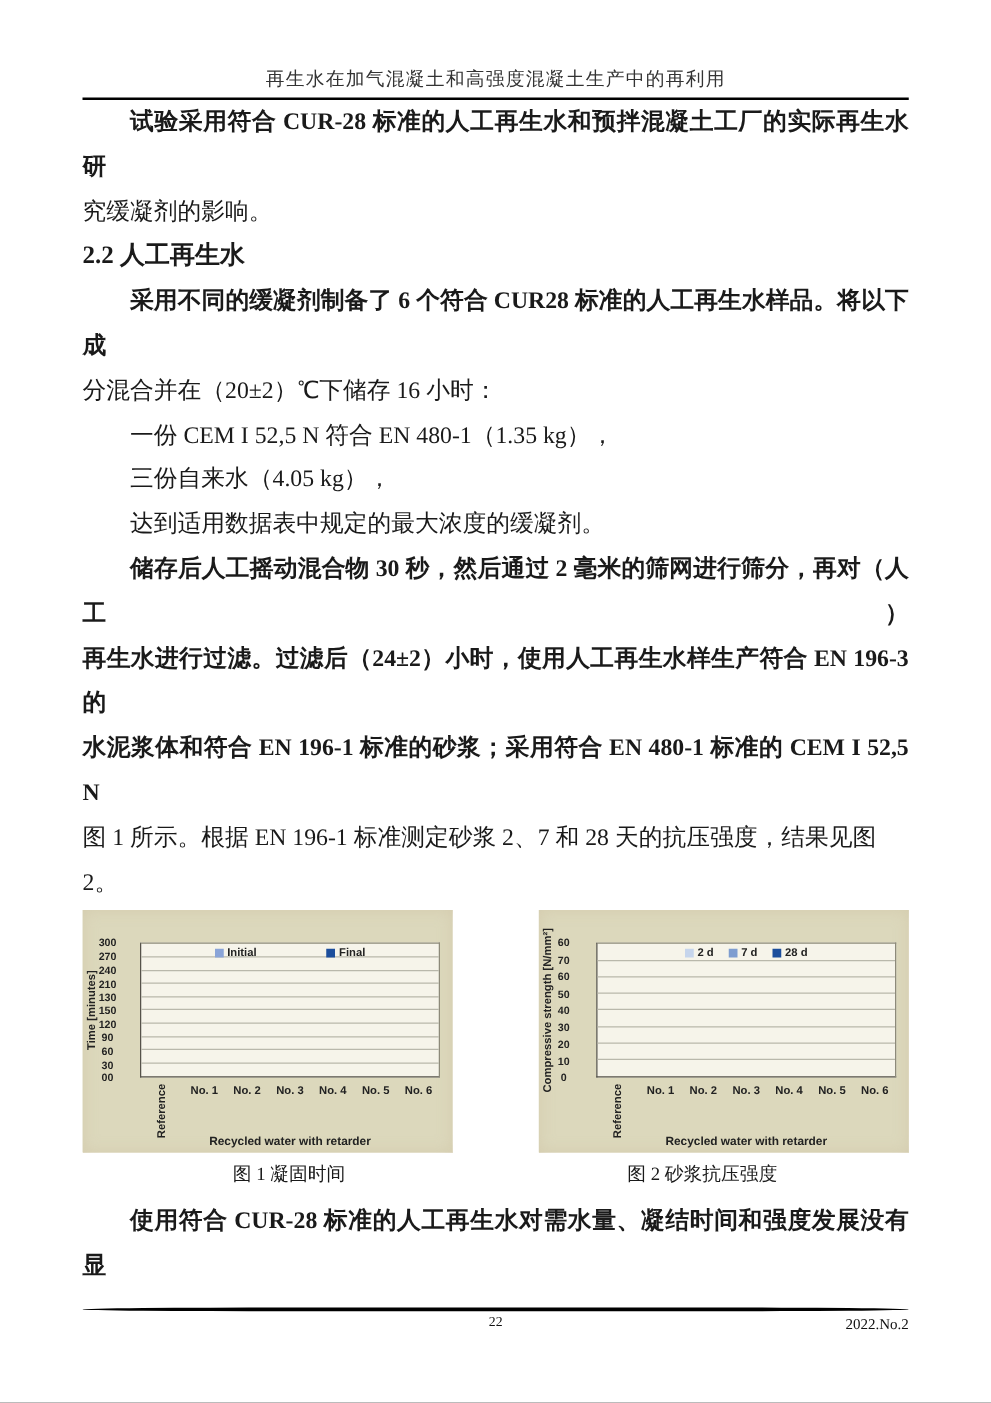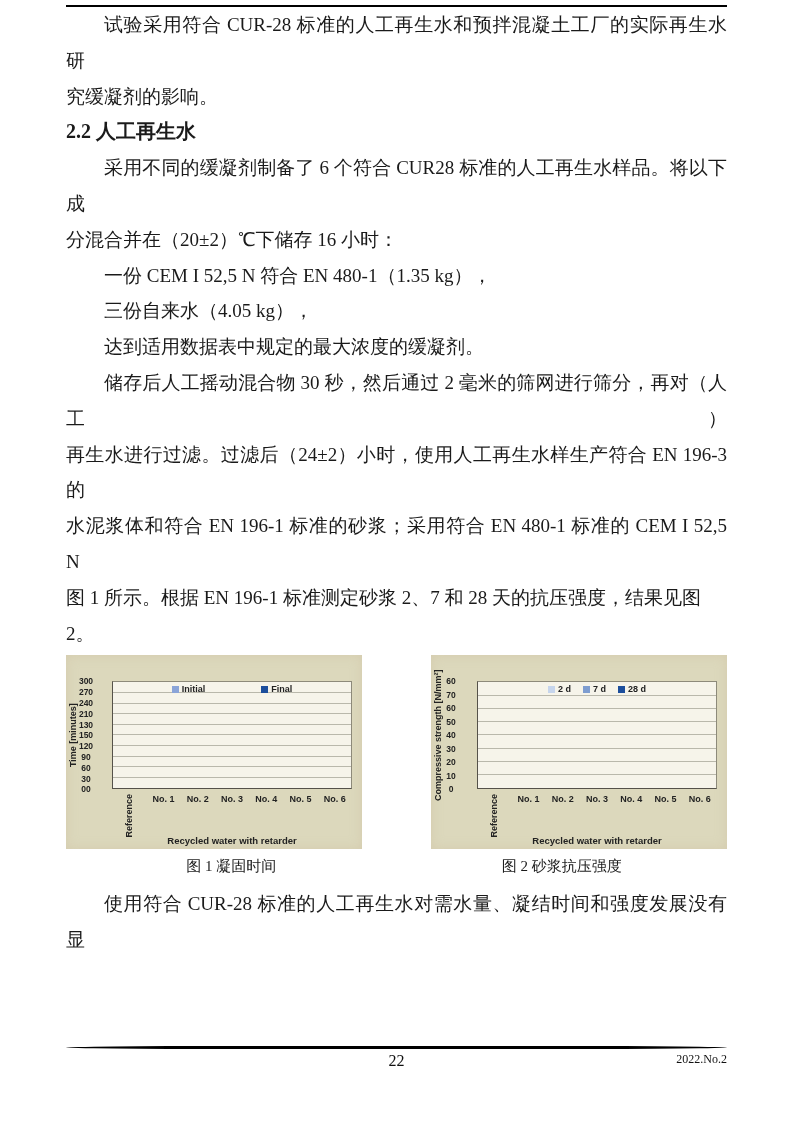--- a/index.html
+++ b/index.html
@@ -12,21 +12,21 @@
 
   .running-head {
     margin-top:54px; text-align:center;
     font-size:15px; color:#333; letter-spacing:1px;
   }
   .header-rule { height:2px; background:#000; margin-top:5px; }
 
   .body-text { font-size:19px; }
   .line { line-height:35.8px; }
   .line.first { text-indent:2em; }
-  .line.fill { text-align:justify; text-align-last:justify; text-justify:inter-ideograph; }
+  .line.fill { text-align:justify; text-align-last:justify; text-justify:inter-ideograph;font-weight:bold; }
   .sec { margin:0; font-size:20px; font-weight:bold; line-height:35.8px; }
 
   
   .figures { display:flex; justify-content:space-between; margin-top:4px; }
   .chart-card {
     position:relative; width:296px; height:194px;
     background:#dcd8bc;
     box-shadow:inset 0 0 12px rgba(210,200,170,.8);
     font-family:"Liberation Sans", sans-serif; color:#222;
   }
@@ -71,28 +71,29 @@
     position:absolute; left:46px; right:10px; bottom:3px;
     text-align:center; font-size:9.5px; font-weight:bold;
   }
 
   .fig-captions { display:flex; margin-top:8px; font-size:15px; }
   .caption { width:50%; text-align:center; }
 
   .after-figs { margin-top:10px; }
 
   .footer-rule { position:absolute; left:66px; right:66px; top:1046px; height:3px; background:#000; border-radius:50%/100%; }
-  .footer-page { position:absolute; top:1052px; left:0; right:0; text-align:center; font-size:16px; color:#111; }
+  .footer-page { position:absolute; top:1052px; left:0; right:0; text-align:center; font-size:11px; color:#111; }
   .footer-issue { position:absolute; top:1052px; right:66px; font-size:12px; color:#111; }
 </style>
 </head>
 <body>
 
 <div class="page">
   <div class="content">
+    <div class="running-head">再生水在加气混凝土和高强度混凝土生产中的再利用</div>
     <div class="header-rule"></div>
 
     <div class="body-text">
       <div class="para">
           <div class="line first fill">试验采用符合 CUR-28 标准的人工再生水和预拌混凝土工厂的实际再生水研</div>
           <div class="line">究缓凝剂的影响。</div>
         </div>
       <h2 class="sec">2.2 人工再生水</h2>
       <div class="para">
           <div class="line first fill">采用不同的缓凝剂制备了 6 个符合 CUR28 标准的人工再生水样品。将以下成</div>

